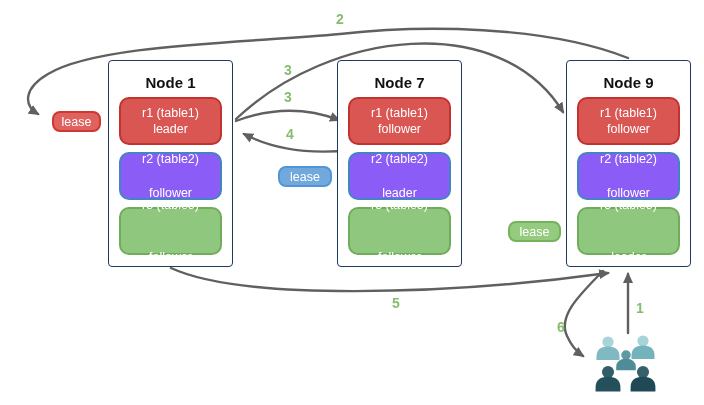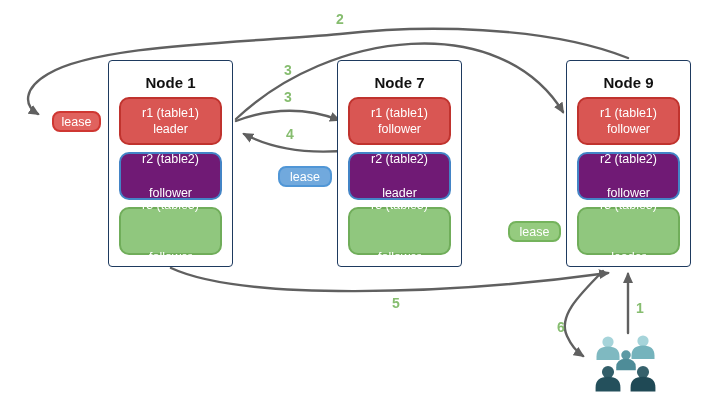--- a/index.html
+++ b/index.html
@@ -17,21 +17,21 @@
   }
   .replica{
     margin:0 10px;height:48px;border-radius:10px;border:2px solid;
     display:flex;flex-direction:column;align-items:center;justify-content:center;
     color:#ffffff;font-size:12.5px;line-height:1.3;text-align:center;
     box-sizing:border-box;
   }
   .replica.first{margin-top:6px;}
   .replica + .replica{margin-top:7px;}
   .replica.red{background:#D95653;border-color:#C0332E;}
-  .replica.blue{background:#701a75;border-color:#4384C6;gap:18px;}
+  .replica.blue{background:#8b5cf6;border-color:#4384C6;gap:18px;}
   .replica.green{background:#90C77E;border-color:#70AD5A;gap:36px;}
   .replica span{display:block;}
 
   .lease{
     position:absolute;height:21px;border-radius:8px;border:2px solid;
     display:flex;align-items:center;justify-content:center;
     color:#ffffff;font-size:12.5px;box-sizing:border-box;
   }
   .lease.red{left:52px;top:111px;width:49px;background:#E0625E;border-color:#CF3732;}
   .lease.blue{left:278px;top:166px;width:54px;background:#71A9DD;border-color:#5096D6;}

